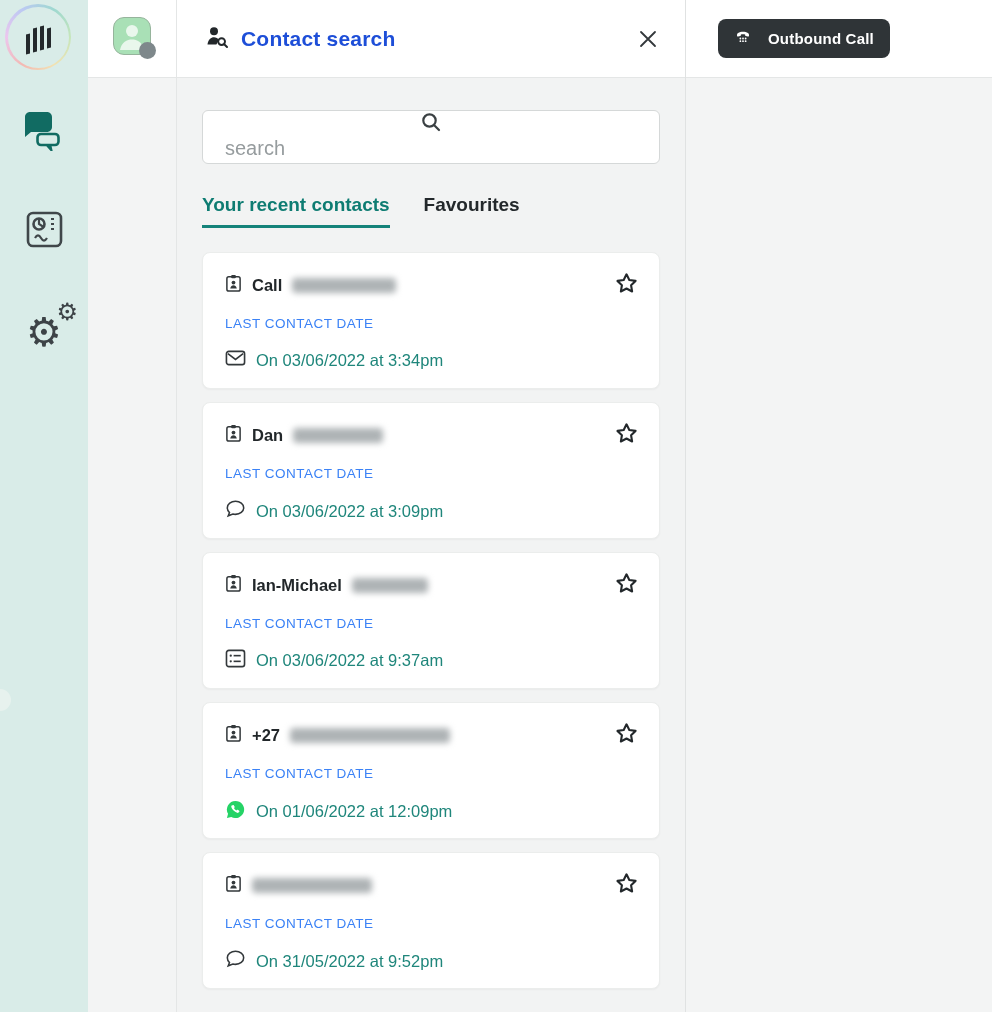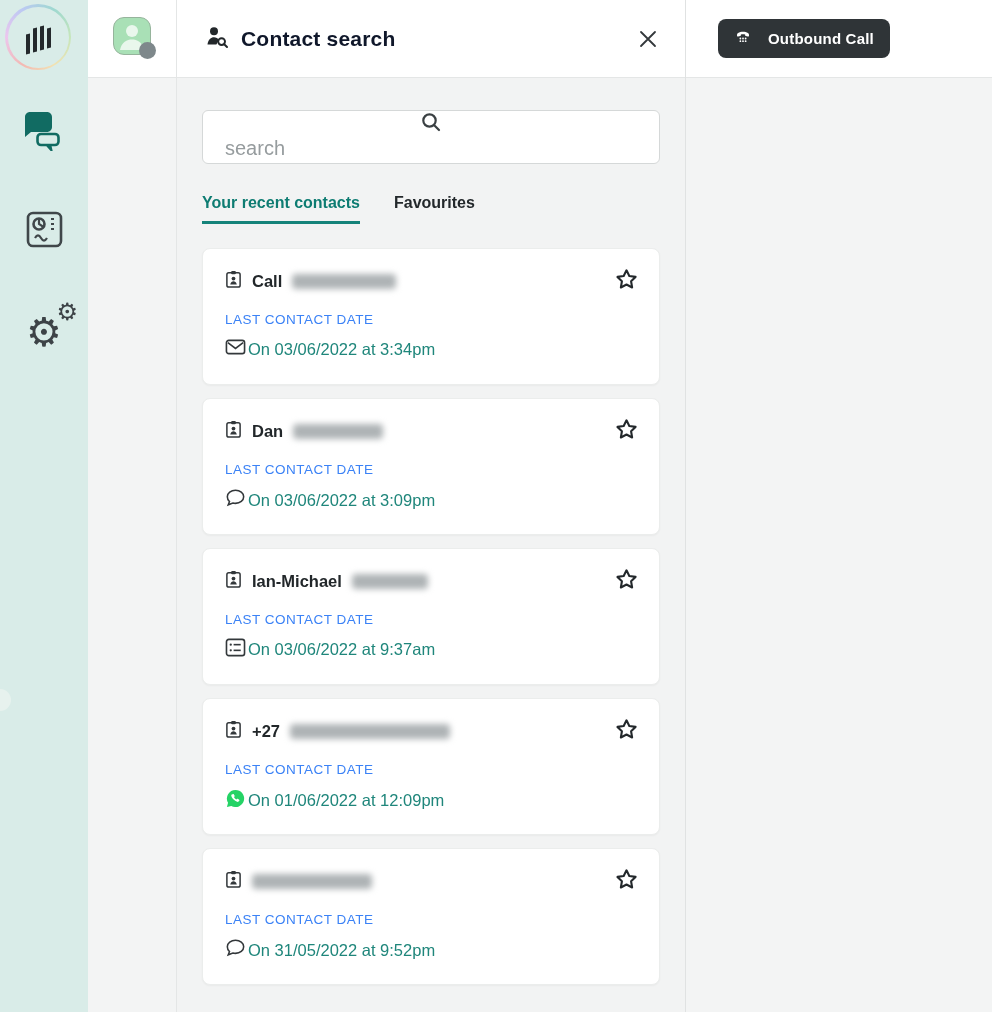--- a/index.html
+++ b/index.html
@@ -25,41 +25,41 @@
   .avatar-col { background:#f3f4f4; position:relative; }
   .avatar-col .top { height:78px; background:#ffffff; border-bottom:1px solid #e4e6e6; position:relative; }
   .avatar { position:absolute; left:25px; top:17px; width:38px; height:38px; border-radius:11px;
     background:#a9e0b6; border:1px solid #96b49c; }
   .avatar svg { position:absolute; inset:0; }
   .status-dot { position:absolute; right:-6px; bottom:-5px; width:17px; height:17px; border-radius:50%; background:#7e888b; }
 
   
   .panel { background:#f2f3f3; border-left:1px solid #e4e6e6; border-right:1px solid #e0e2e2; display:flex; flex-direction:column; }
   .panel-header { height:78px; background:#ffffff; border-bottom:1px solid #e4e6e6; display:flex; align-items:center; padding:0 24px 0 28px; flex:none; }
-  .panel-title { font-size:21px; font-weight:700; color:#0f172a; margin-left:12px; flex:1; letter-spacing:.2px; }
+  .panel-title { font-size:21px; font-weight:700; color:#1d4ed8; margin-left:12px; flex:1; letter-spacing:.2px; }
   .close-btn { width:26px; height:26px; display:flex; align-items:center; justify-content:center; cursor:pointer; }
   .panel-body { flex:1; padding:32px 25px 0 25px; overflow:hidden; }
 
   .search-box { height:54px; background:#ffffff; border:1px solid #d5d8d8; border-radius:6px; display:flex; align-items:center; padding:0 16px;flex-direction:column; }
   .search-box input { border:none; outline:none; font-size:20px; color:#2a2f32; margin-left:12px; width:100%; font-family:"Liberation Sans",sans-serif; background:transparent; }
   .search-box input::placeholder { color:#969c9e; }
 
   .tabs { display:flex; gap:34px; margin-top:30px; align-items:flex-start; }
-  .tab { font-size:16px; font-weight:700; color:#23282b; padding-bottom:9px; cursor:pointer; }
+  .tab { font-size:19px; font-weight:700; color:#23282b; padding-bottom:9px; cursor:pointer; }
   .tab.active { color:#0e7c72; border-bottom:3.5px solid #15837a; }
 
   .card-list { margin-top:24px; display:flex; flex-direction:column; gap:13px; }
   .card { background:#ffffff; border-radius:8px; border:1px solid #ebedec; box-shadow:0 1px 2px rgba(0,0,0,.04);
     height:137px; padding:20px 22px; position:relative; }
   .card-top { display:flex; align-items:center; gap:10px; }
   .contact-name { font-size:16.5px; font-weight:700; color:#22272a; }
   .redacted { height:15px; border-radius:4px; background:#aeb3b5; filter:blur(3px); }
   .star { position:absolute; top:18px; right:20px; cursor:pointer; }
   .lc-label { margin-top:19px; font-size:13.5px; color:#3b82f6; letter-spacing:.5px; }
-  .lc-row { margin-top:11px; display:flex; align-items:center; gap:2px; cursor:pointer; }
+  .lc-row { margin-top:18px; display:flex; align-items:center; gap:10px; cursor:pointer; }
   .lc-date { font-size:16.5px; color:#1f867b; }
 
   
   .rightpane { background:#f3f4f4; border-left:0; }
   .rightpane .top { height:78px; background:#ffffff; border-bottom:1px solid #e4e6e6; display:flex; align-items:center; padding-left:32px; }
   .outbound-btn { display:flex; align-items:center; gap:16px; background:#2f3437; color:#ffffff; border:none; border-radius:8px;
     padding:9px 16px; font-size:15px; font-weight:700; font-family:"Liberation Sans",sans-serif; cursor:pointer; letter-spacing:.2px; }
 </style>
 </head>
 <body>

